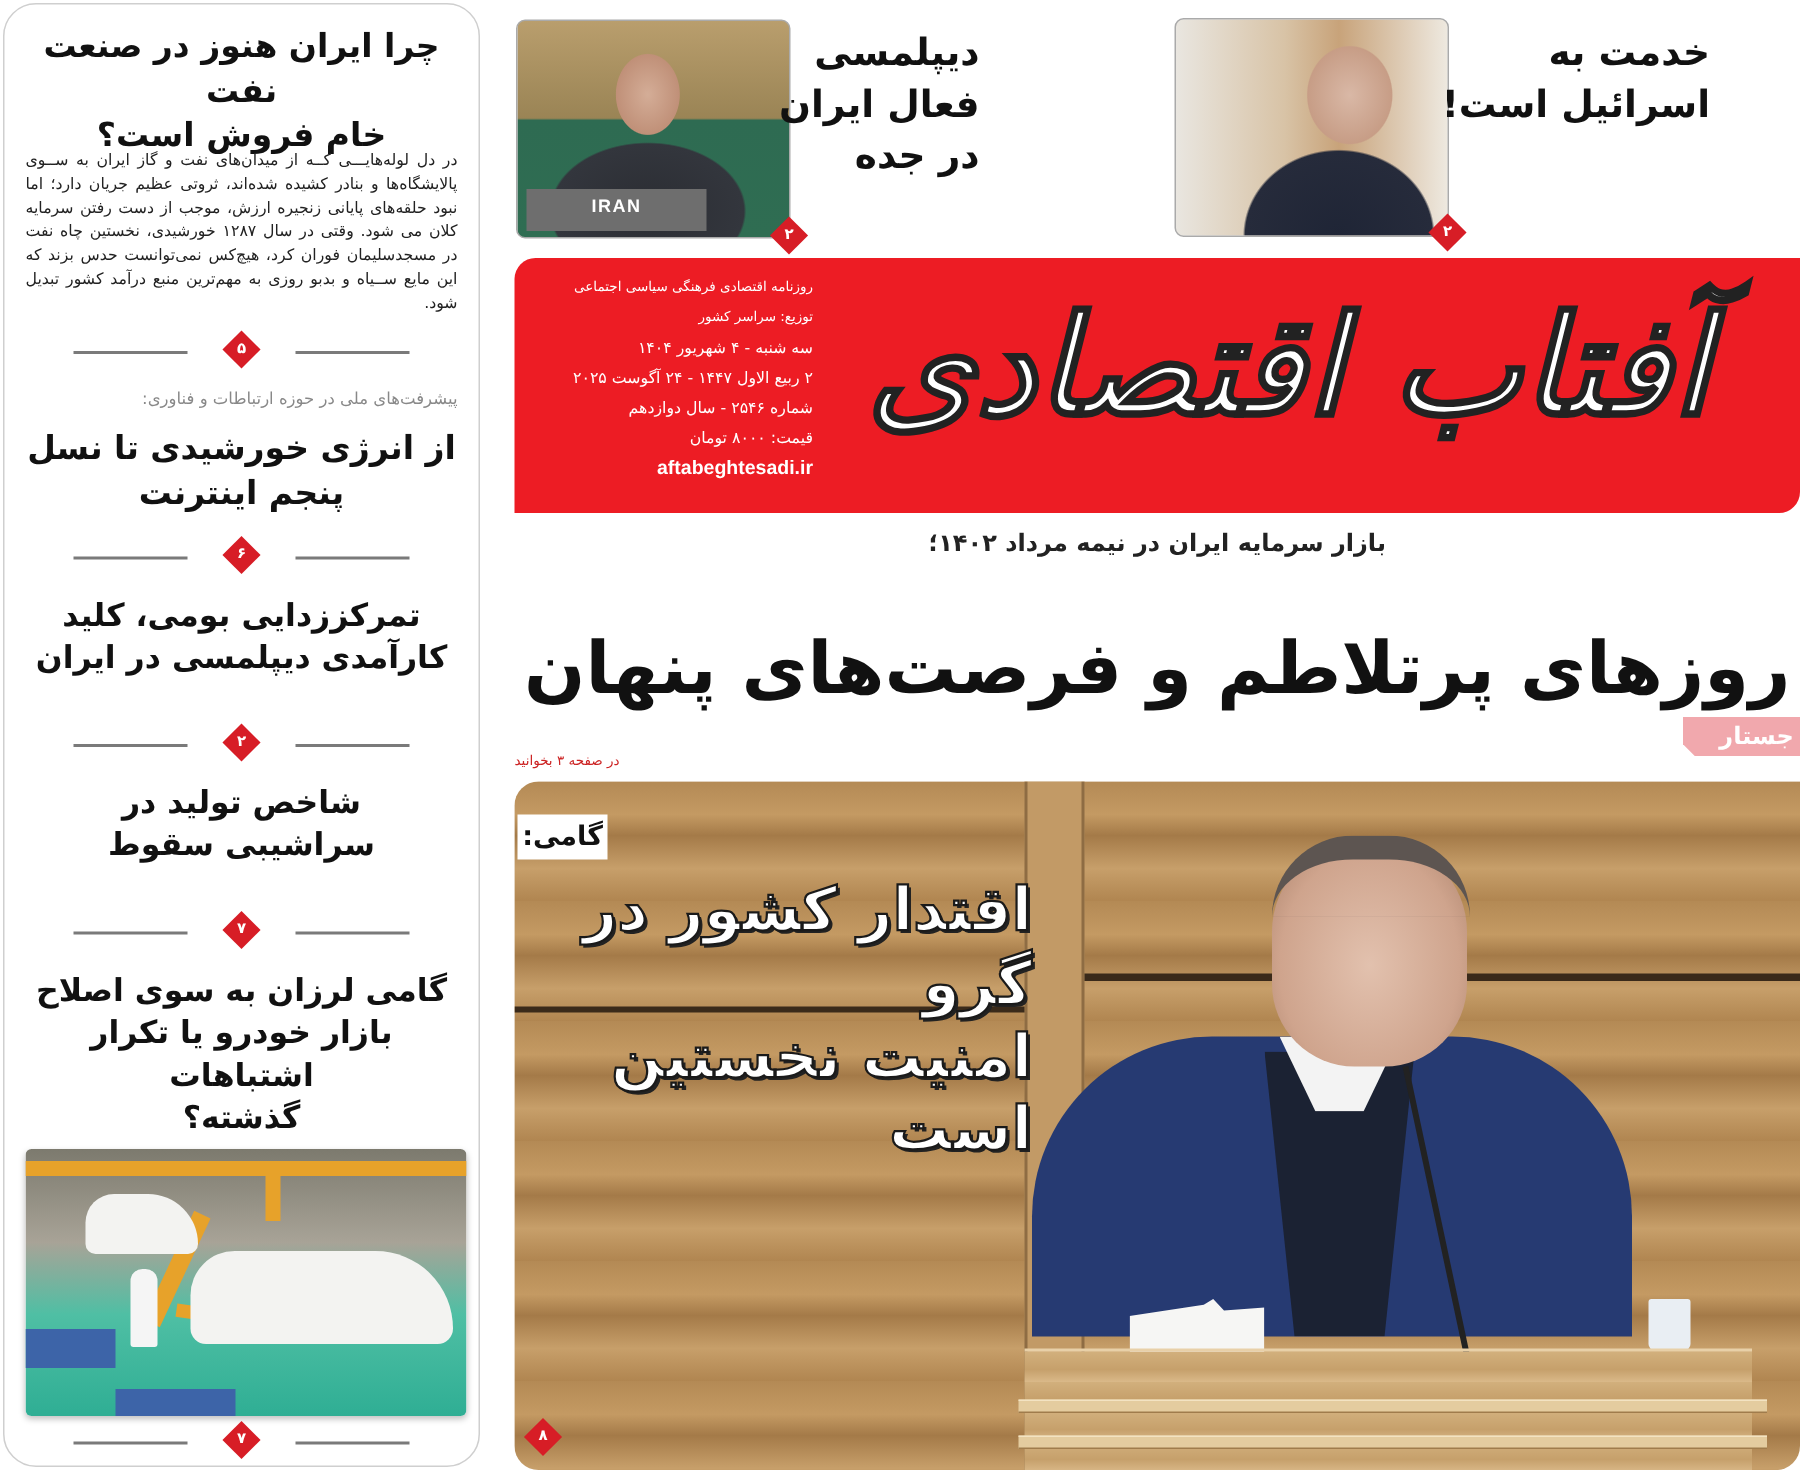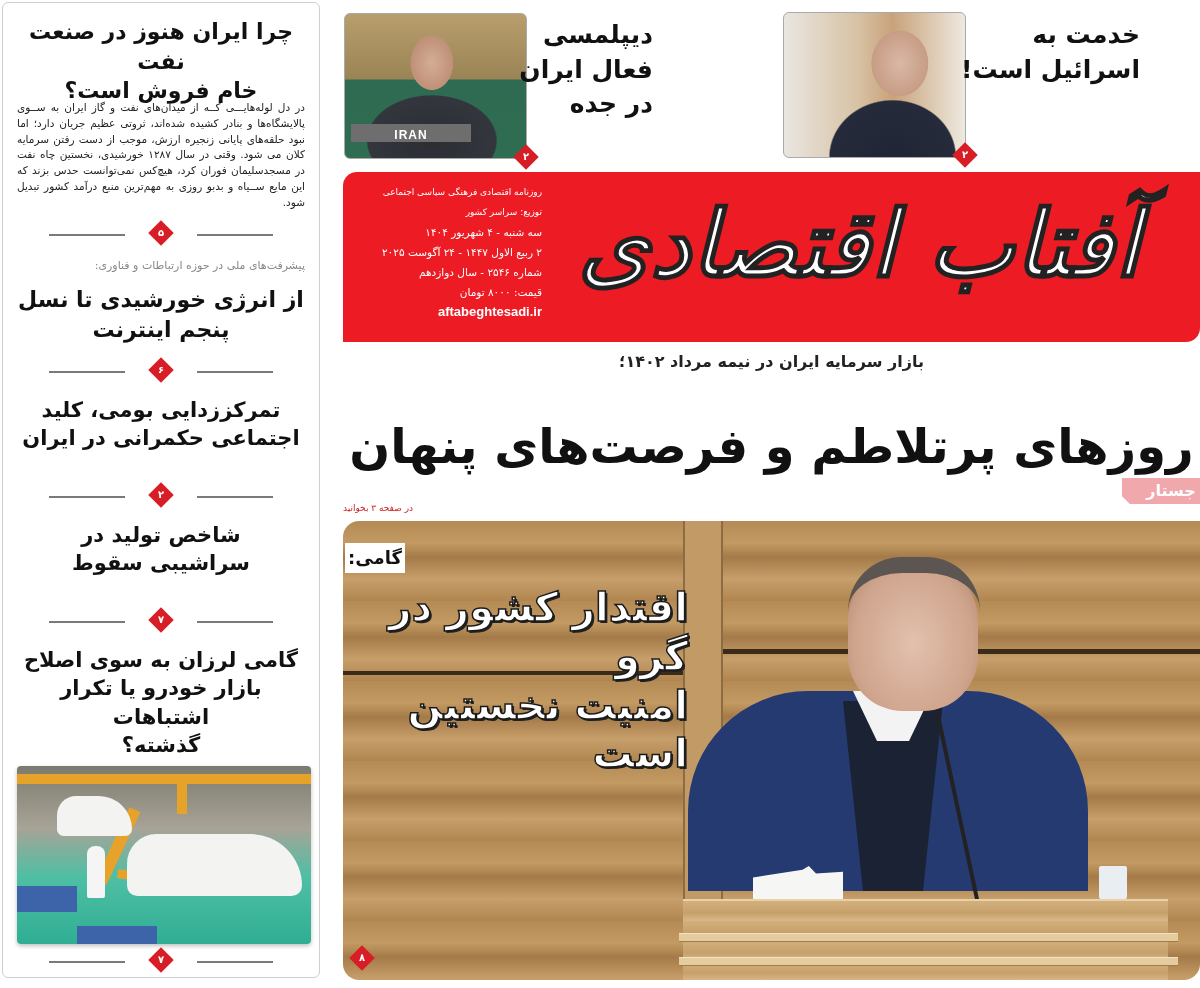--- a/index.html
+++ b/index.html
@@ -2,21 +2,21 @@
 <html><head>
 <meta charset="utf-8">
 <style>
   * { box-sizing: border-box; margin: 0; padding: 0; }
   html, body { width: 1200px; height: 988px; background: #ffffff; overflow: hidden; }
   body { position: relative; font-family: "DejaVu Sans", sans-serif; color: #111; }
 
   
   .left-col {
     position: absolute; left: 2px; top: 2px; width: 318px; height: 976px;
-    border: 1.5px solid #cfcfcf; border-radius: 6px; background: #fff;
+    border: 1.5px solid #cfcfcf; border-radius: 22px; background: #fff;
     direction: rtl; text-align: center;
   }
   .lc-title { font-weight: bold; color: #111; line-height: 1.35; }
   .t1 { position: absolute; top: 14px; left: 10px; right: 10px; font-size: 22px; }
   .lead-body {
     position: absolute; top: 97px; left: 14px; right: 14px;
     font-size: 10.5px; line-height: 1.5; color: #222; text-align: justify;
   }
   .kicker { font-size: 11px; color: #888; position: absolute; left: 10px; right: 14px; text-align: right; }
   .divider {
@@ -78,21 +78,21 @@
       radial-gradient(ellipse 78px 70px at 60% 100%, #1f2536 0%, #262b3b 80%, transparent 82%),
       linear-gradient(90deg, #e9e6e0 0%, #d8c3a6 40%, #c8a37a 60%, #eee9e0 100%);
   }
   .photo-araghchi {
     background:
       radial-gradient(ellipse 30px 38px at 48% 34%, #d4ad97 0%, #c09078 70%, transparent 72%),
       radial-gradient(ellipse 80px 56px at 48% 88%, #2b2d33 0%, #33363d 80%, transparent 82%),
       linear-gradient(180deg, #b99e6d 0%, #9a8455 45%, #2e6b52 46%, #2f6d52 100%);
   }
   .iran-plate {
-    position: absolute; left: 6px; bottom: 16px; width: 120px; height: 18px; background: #6e6e6e;
+    position: absolute; left: 6px; bottom: 4px; width: 120px; height: 28px; background: #6e6e6e;
     color: #fff; font-family: "Liberation Sans", sans-serif; font-weight: bold; font-size: 12px;
     text-align: center; line-height: 22px; letter-spacing: 1px;
   }
 
   
   .masthead {
     position: absolute; left: 343px; top: 172px; width: 857px; height: 170px;
     background: #ed1c24; border-radius: 14px 0 14px 0;
   }
   .mast-info {
@@ -210,21 +210,21 @@
   <div class="divider" style="top:362px">
     <div class="line l"></div>
     <div class="badge">
         <span>۶</span>
       </div>
     <div class="line r"></div>
   </div>
 
   <div class="lc-title t3">
     <div>تمرکززدایی بومی، کلید</div>
-    <div>اجتماعی حکمرانی در ایران</div>
+    <div>کارآمدی دیپلمسی در ایران</div>
   </div>
 
   <div class="divider" style="top:487px">
     <div class="line l"></div>
     <div class="badge">
         <span>۲</span>
       </div>
     <div class="line r"></div>
   </div>
 

